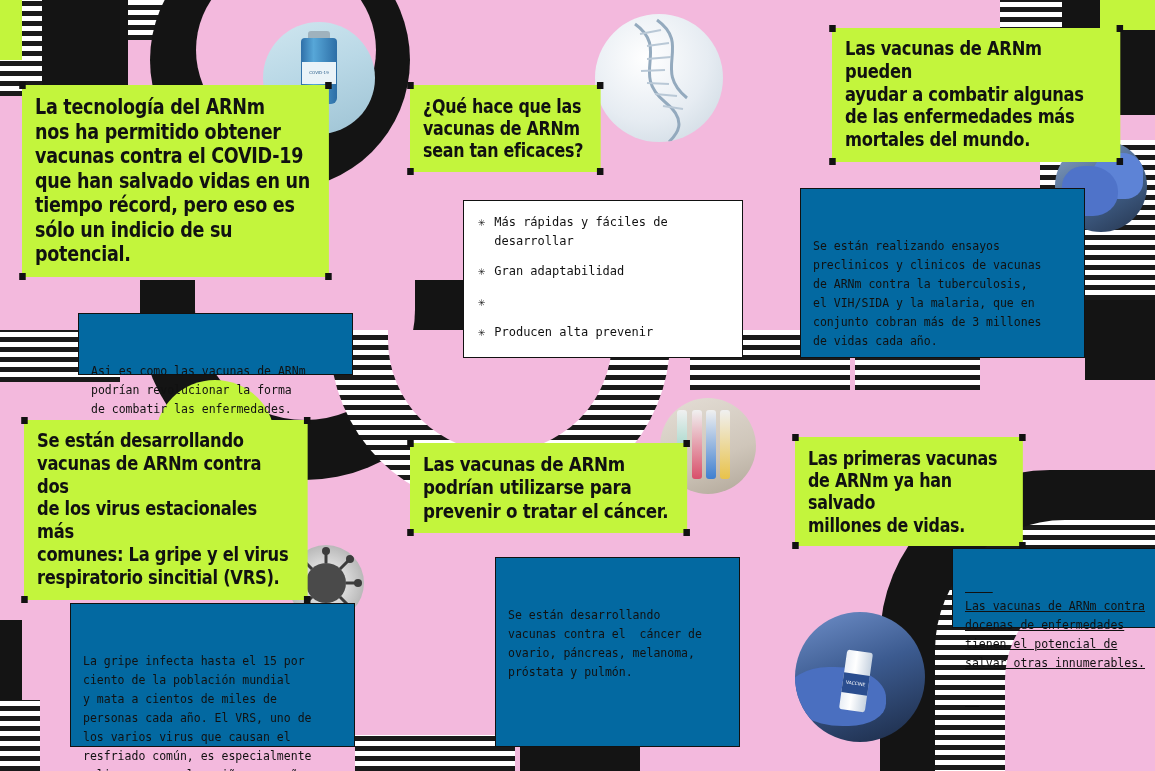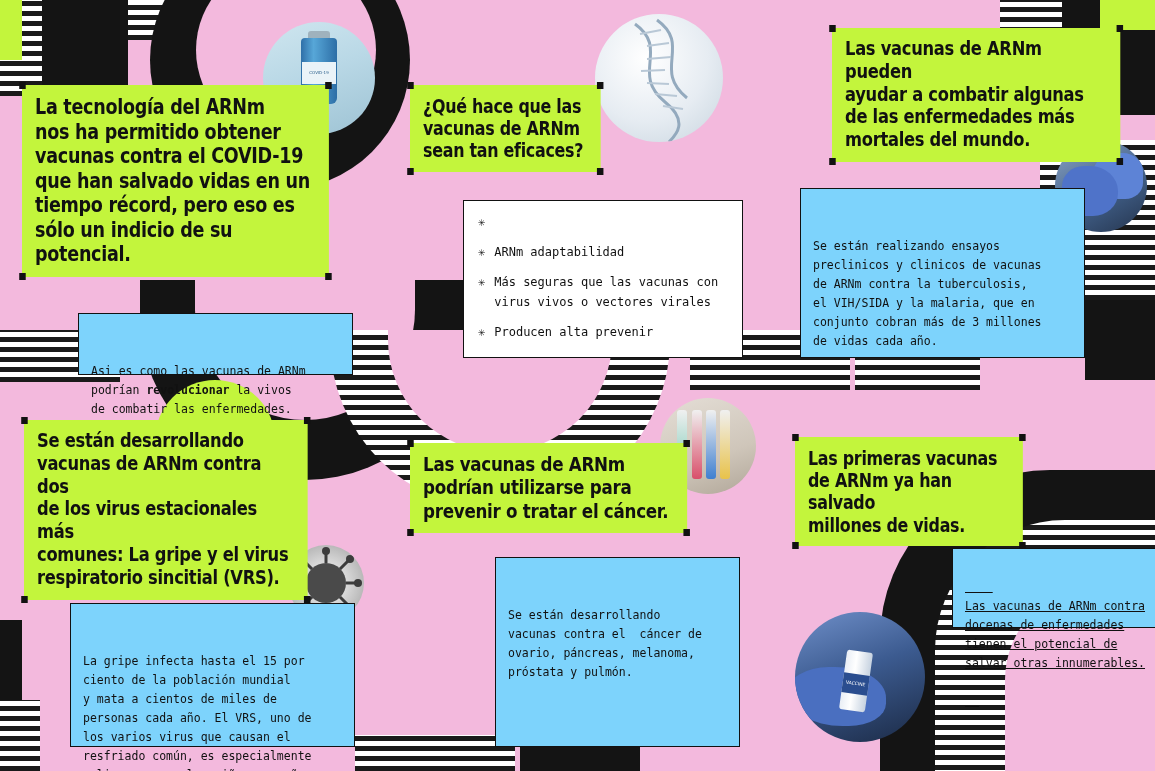--- a/index.html
+++ b/index.html
@@ -116,29 +116,29 @@
   .handles .h3,.handles .h4{
     content:"";position:absolute;width:7px;height:7px;background:#111;
   }
   .handles:before{left:-3px;top:-3px;}
   .handles:after{right:-3px;top:-3px;}
   .handles .h3{left:-3px;bottom:-3px;}
   .handles .h4{right:-3px;bottom:-3px;}
 
   
   .note{
-    position:absolute;background:#7dd3fc;border:1.5px solid #111;
+    position:absolute;background:#0369a1;border:1.5px solid #111;
     font-family:"DejaVu Sans Mono", monospace;
     font-size:11.5px;line-height:1.65;color:#111;
     padding:10px 12px;box-sizing:border-box;
     white-space:pre-wrap;
   }
   .note p{margin:0 0 12px 0;}
   .note p:last-child{margin-bottom:0;}
-  .note b{font-weight:bold;}
+  .note b{font-weight:normal;}
 
   .bullets{position:absolute;background:#fff;border:1.5px solid #111;
     font-family:"DejaVu Sans Mono", monospace;font-size:12px;line-height:1.6;
     color:#111;padding:12px 14px;box-sizing:border-box;}
   .bullets .row{display:flex;gap:9px;margin-bottom:11px;}
   .bullets .row:last-child{margin-bottom:0;}
   .bullets .star{flex:0 0 auto;}
 
   
   .photo{position:absolute;border-radius:50%;overflow:hidden;}
@@ -352,36 +352,36 @@
   <div class="hl handles" style="left:795px;top:437px;width:245px;font-size:19px;">
     <span class="h3"></span>
       <span class="h4"></span>
     <span>Las primeras vacunas</span>
     <span>de ARNm ya han salvado</span>
     <span>millones de vidas.</span>
   </div>
 
   <div class="note" style="left:78px;top:313px;width:275px;height:62px;">
     <p><span>Asi es como las vacunas de ARNm
-podrían </span><b>revolucionar</b><span> la vivos
+podrían </span><b>revolucionar</b><span> la forma
 de combatir las enfermedades.</span></p>
   </div>
 
   <div class="bullets" style="left:463px;top:200px;width:280px;height:158px;">
     <div class="row">
       <span class="star">✳</span>
+      <span style="white-space:pre-line">Más rápidas y fáciles de
+desarrollar</span>
     </div>
     <div class="row">
       <span class="star">✳</span>
-      <span style="white-space:pre-line">ARNm adaptabilidad</span>
+      <span style="white-space:pre-line">Gran adaptabilidad</span>
     </div>
     <div class="row">
       <span class="star">✳</span>
-      <span style="white-space:pre-line">Más seguras que las vacunas con
-virus vivos o vectores virales</span>
     </div>
     <div class="row">
       <span class="star">✳</span>
       <span style="white-space:pre-line">Producen alta prevenir</span>
     </div>
   </div>
 
   <div class="note" style="left:800px;top:188px;width:285px;height:170px;">
     <p>Se están realizando ensayos
 preclinicos y clinicos de vacunas

